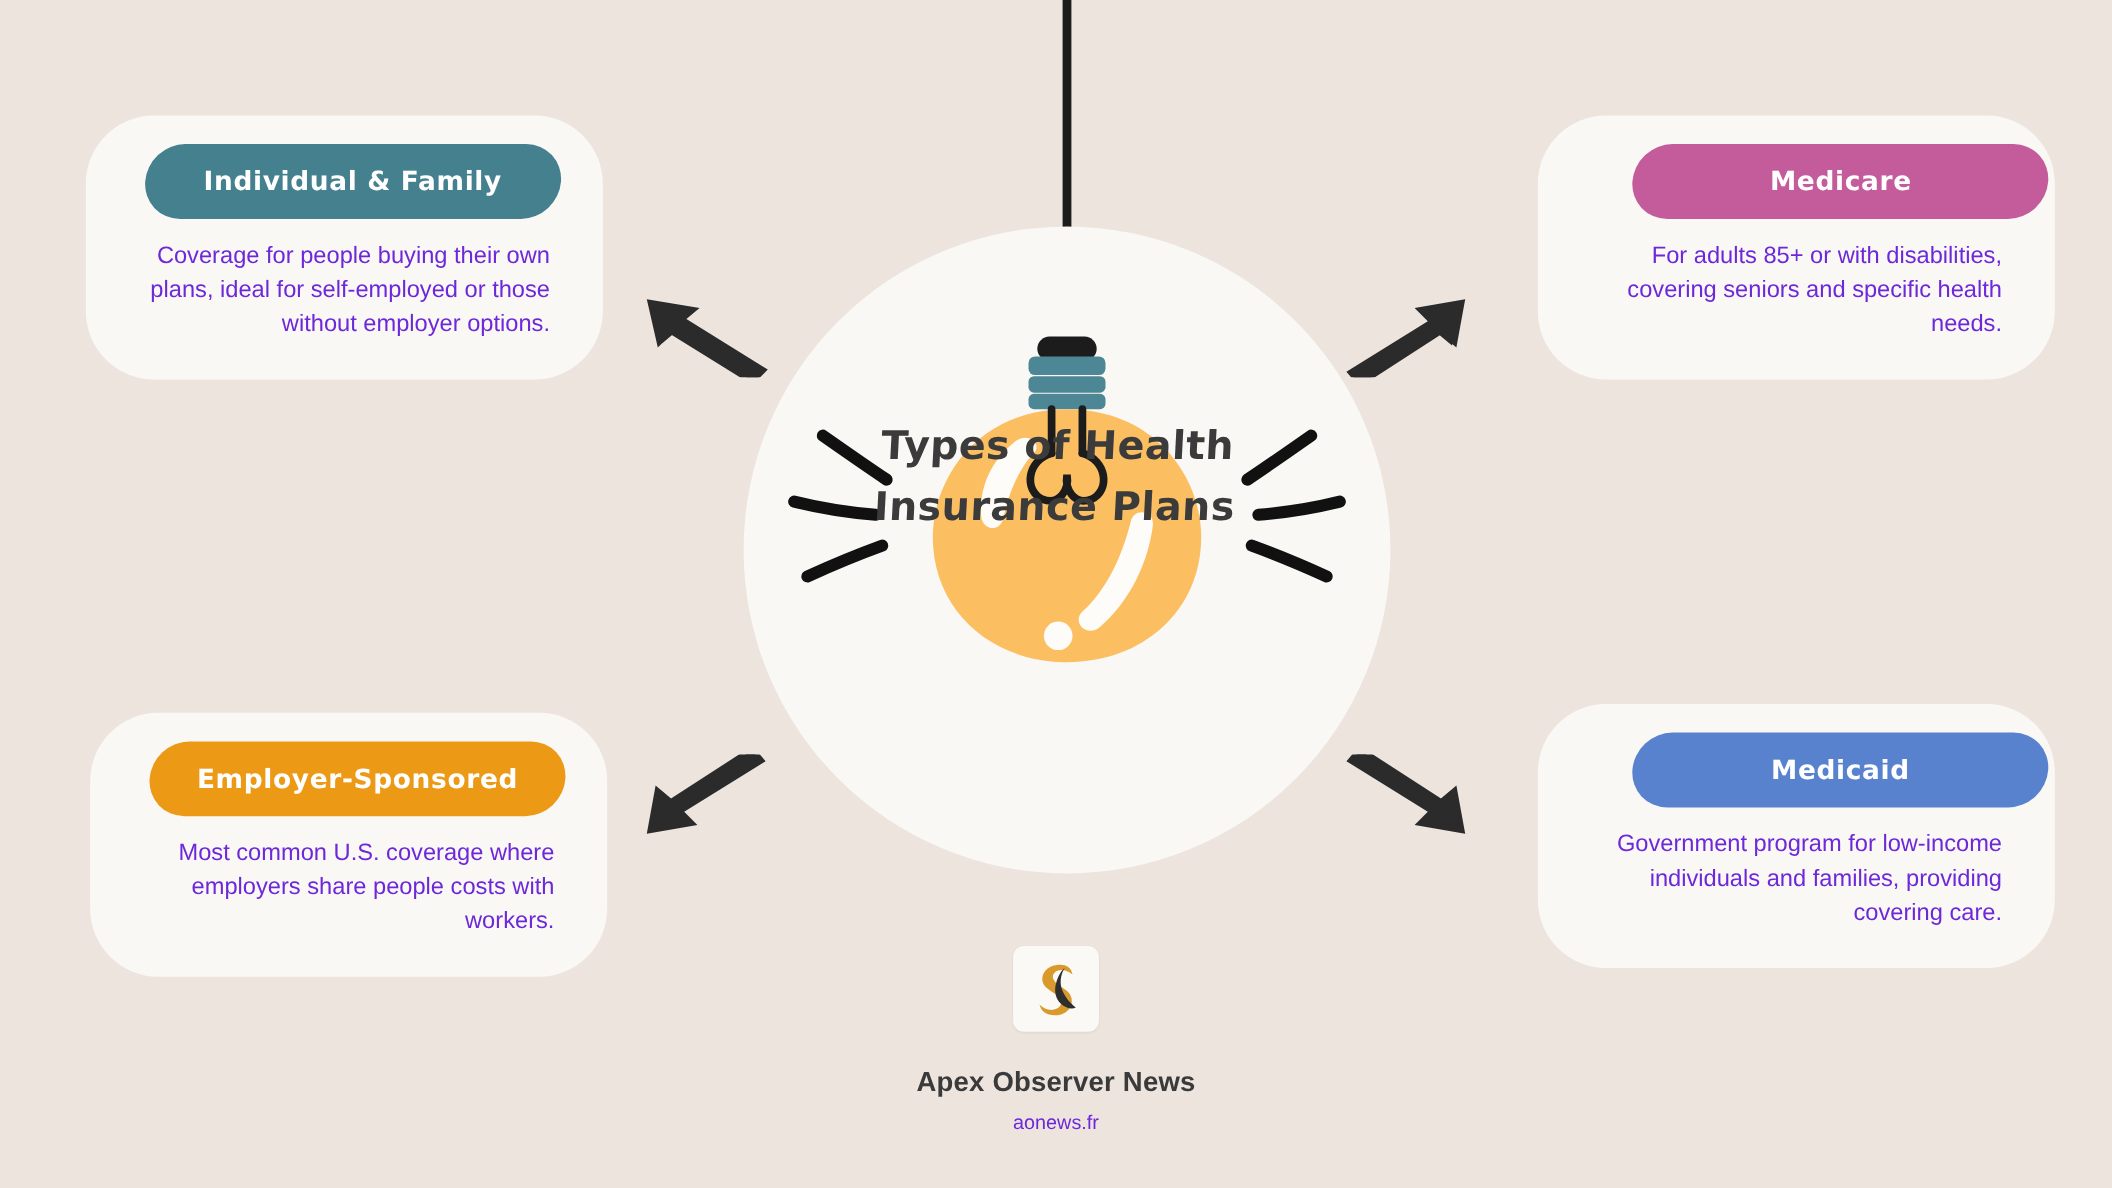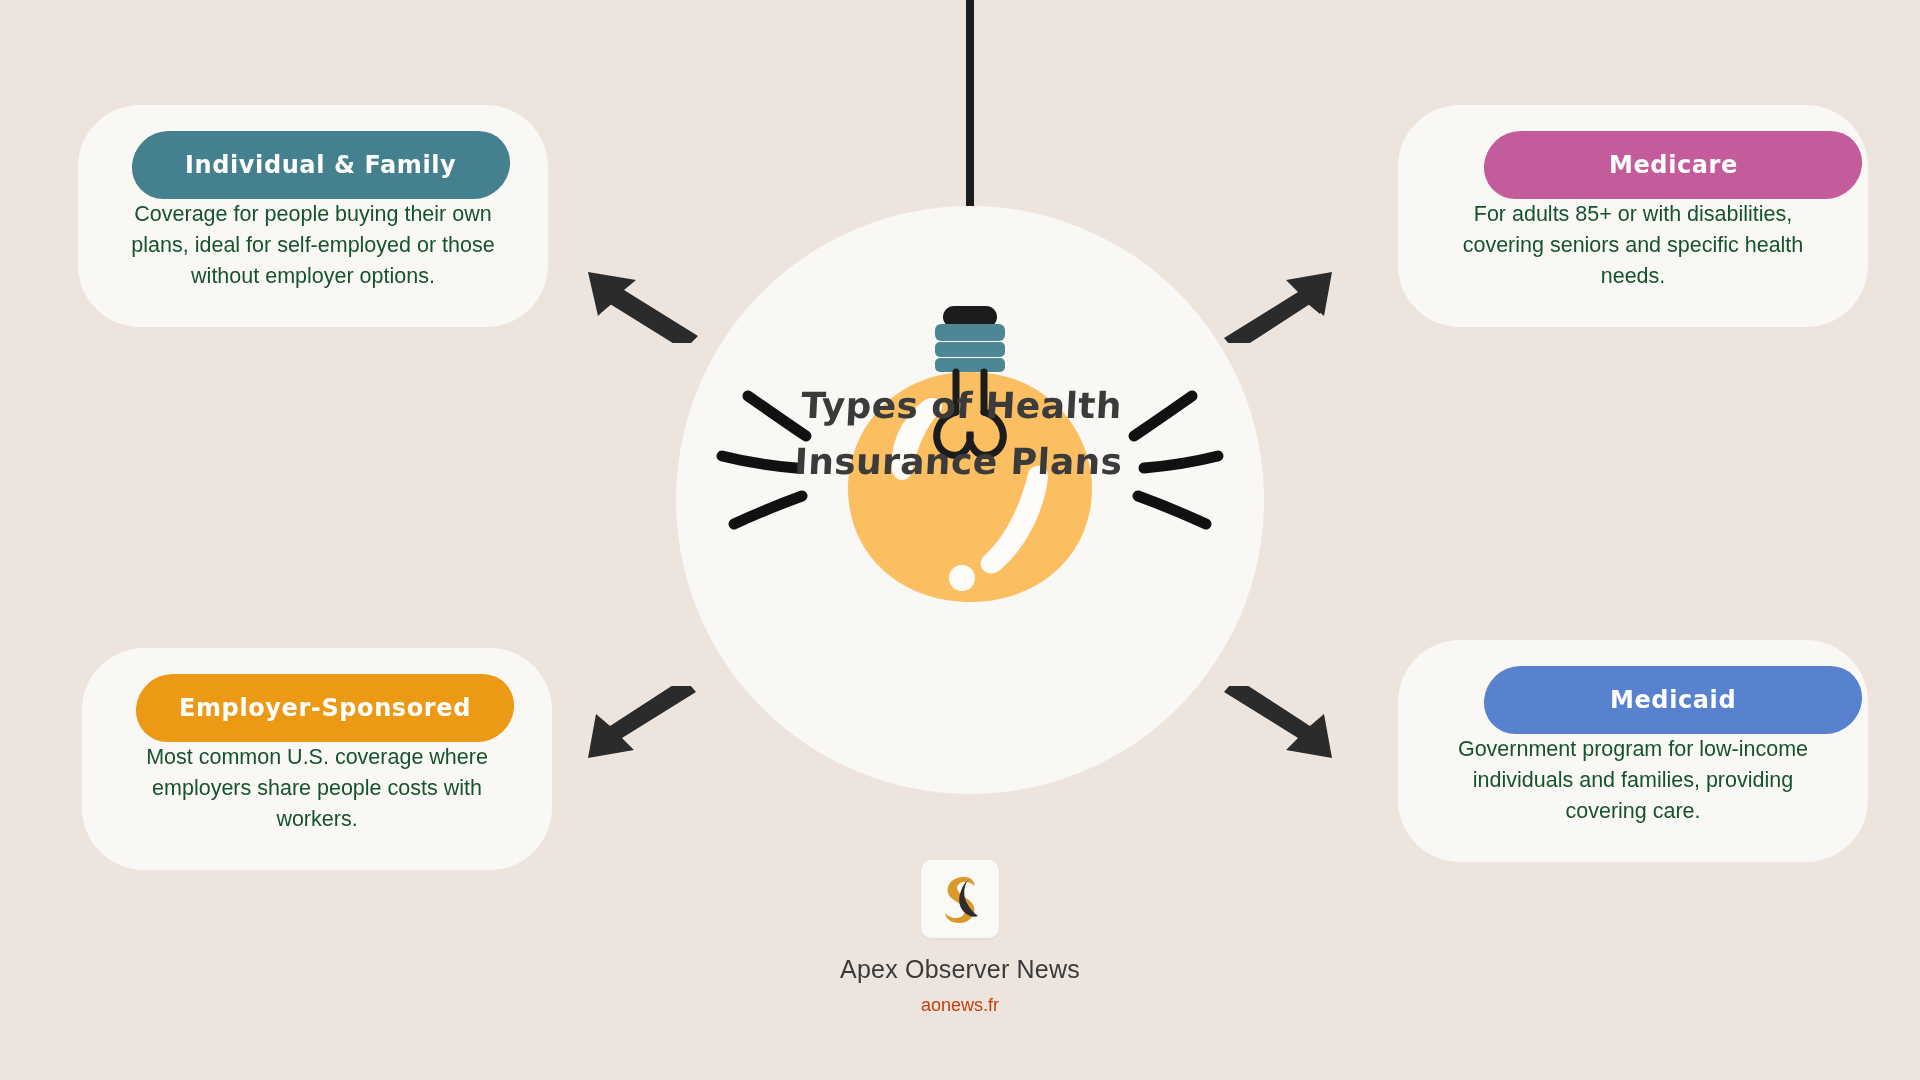--- a/index.html
+++ b/index.html
@@ -64,24 +64,25 @@
     font-size:24px;
     letter-spacing:.6px;
     transform:skewX(-4deg);
     margin:0 auto;
   }
   .pill span { transform:skewX(4deg); display:block; }
   .card.left  .pill { width:378px; margin-left:20px; }
   .card.right .pill { width:378px; margin-left:52px; }
 
   .body-text {
-    text-align:center;
+    margin-top:18px;
+    text-align:right;
     font-size:21.5px;
     line-height:1.45;
-    color:#14532d;
+    color:#6d28d9;
     padding:0 14px;
   }
 
   #card-individual  { left:78px;  top:105px; }
   #card-employer    { left:82px;  top:648px; }
   #card-medicare    { left:1398px; top:105px; }
   #card-medicaid    { left:1398px; top:640px; }
 
   
   .arrow { position:absolute; }
@@ -93,31 +94,31 @@
     display:flex; flex-direction:column; align-items:center;
   }
   .logo-box {
     width:78px; height:78px;
     background:#FBF9F6;
     border-radius:10px;
     display:flex; align-items:center; justify-content:center;
     box-shadow:0 1px 3px rgba(0,0,0,.06);
   }
   .brand {
-    margin-top:17px;
-    font-weight:400;
+    margin-top:32px;
+    font-weight:700;
     font-size:25px;
     color:#3A3A3A;
     letter-spacing:.2px;
     text-align:center;
   }
   .site {
     margin-top:11px;
     font-size:18px;
-    color:#c2410c;
+    color:#6d28d9;
   }
 </style>
 </head>
 <body style="background: rgb(237, 228, 222);">
 
 <div class="stage">
 
   <div class="cord"></div>
 
   <div class="hub"></div>

